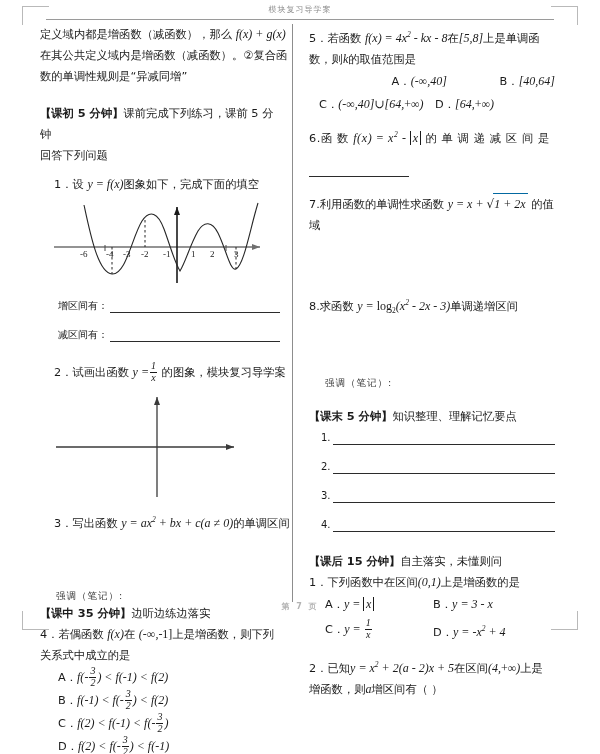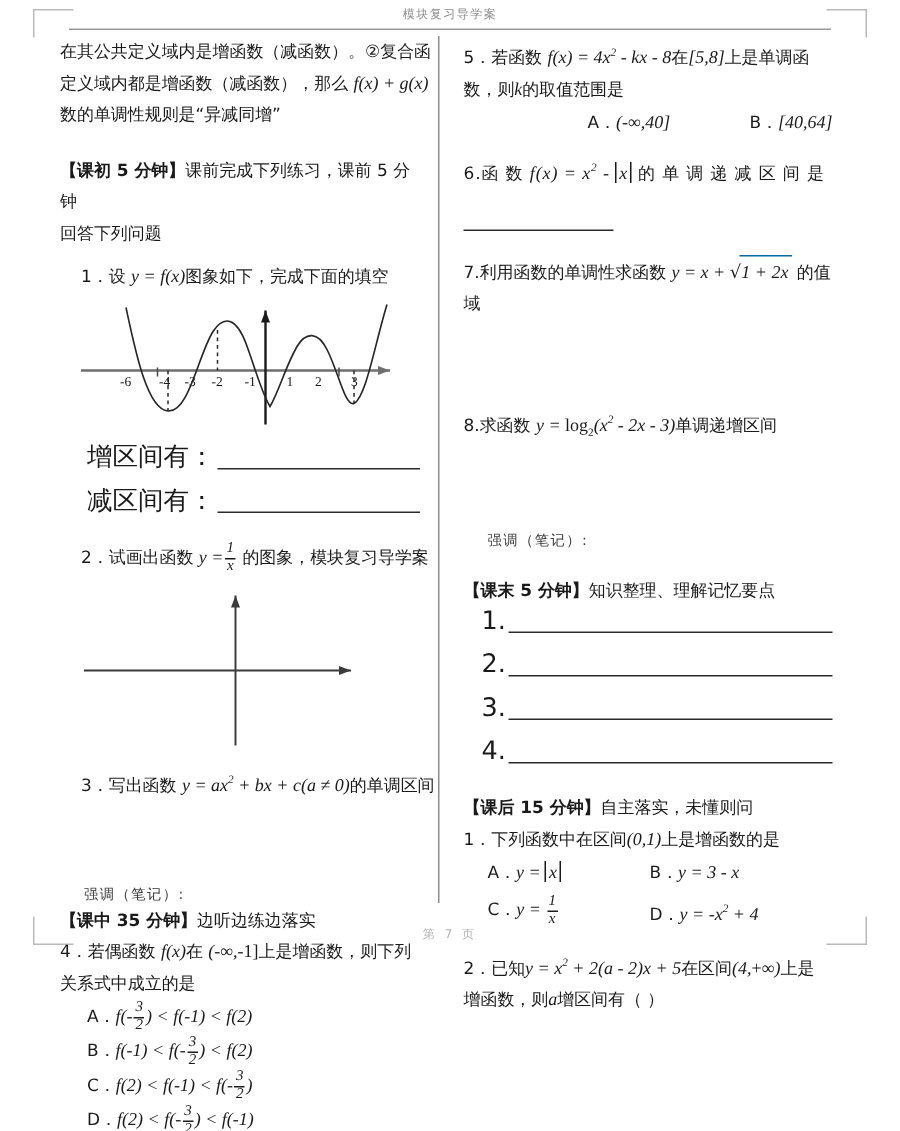--- a/index.html
+++ b/index.html
@@ -130,21 +130,21 @@
     padding: 0 1.5px;
   }
 
   
   .fill {
     display: inline-block;
     border-bottom: 1px solid #2b2b2b;
     vertical-align: -2px;
   }
   .fill-row {
-    font-size: 17px;
+    font-size: 10px;
     line-height: 21px;
     display: flex;
     align-items: flex-end;
   }
   .fill-row .lbl { white-space: nowrap; }
   .fill-row .rule {
     flex: 1;
     border-bottom: 1px solid #2b2b2b;
     margin-left: 2px;
     margin-bottom: 3px;
@@ -181,47 +181,48 @@
   .axis-lbl {
     position: absolute;
     font-family: "Liberation Serif", serif;
     font-size: 9px;
     color: #1a1a1a;
   }
 
   
   .page-footer {
     position: absolute;
-    bottom: 8px;
+    bottom: 24px;
     left: 0; right: 0;
     text-align: center;
     font-size: 8px;
     color: #b3b3b3;
     letter-spacing: 2px;
+    font-weight: bold;
   }
 </style>
 </head>
 <body>
 
 <div class="page">
 
   <div class="crop tl"></div>
   <div class="crop tr"></div>
   <div class="crop bl"></div>
   <div class="crop br"></div>
 
   <div class="page-header">模块复习导学案</div>
   <div class="header-rule"></div>
 
   <div class="columns">
 
     <div class="col col-left">
 
+      <div class="ln"><span>定义域内都是增函数（减函数），那么 </span><span class="m">f(x) + g(x)</span></div>
       <div class="ln">在其公共定义域内是增函数（减函数）。②复合函</div>
-      <div class="ln"><span>定义域内都是增函数（减函数），那么 </span><span class="m">f(x) + g(x)</span></div>
       <div class="ln">数的单调性规则是“异减同增”</div>
 
       <div class="gap-m"></div>
 
       <div class="blockhead"><span>【课初 5 分钟】</span><span class="norm">课前完成下列练习，课前 5 分钟</span></div>
       <div class="ln">回答下列问题</div>
 
       <div class="gap-s"></div>
 
       <div class="ln indent1"><span>1．</span><span>设 </span><span class="m">y = f(x)</span><span>图象如下，完成下面的填空</span></div>
@@ -318,20 +319,24 @@
 
     <div class="col col-right">
 
       <div class="ln"><span>5．</span><span>若函数 </span><span class="m">f(x) = 4x<sup class="e">2</sup> <span class="up">-</span> kx <span class="up">-</span> 8</span><span>在</span><span class="m">[5,8]</span><span>上是单调函</span></div>
       <div class="ln"><span>数，则</span><span class="m">k</span><span>的取值范围是</span></div>
 
       <div class="opt-row" style="padding-left:10px;justify-content:flex-end;">
         <span class="opt opt-a"><span>A．</span><span class="m">(<span class="up">-∞</span>,40]</span></span>
         <span class="opt"><span>B．</span><span class="m">[40,64]</span></span>
       </div>
+      <div class="opt-row" style="padding-left:10px;">
+        <span class="opt opt-c"><span>C．</span><span class="m">(<span class="up">-∞</span>,40]<span class="up">∪</span>[64,<span class="up">+∞</span>)</span></span>
+        <span class="opt"><span>D．</span><span class="m">[64,<span class="up">+∞</span>)</span></span>
+      </div>
 
       <div class="gap-s"></div>
 
       <div class="ln" style="letter-spacing:0.6px;"><span>6.</span><span>函 数 </span><span class="m">f(x) = x<sup class="e">2</sup> <span class="up">-</span> <span class="abs">x</span></span><span> 的 单 调 递 减 区 间 是</span></div>
       <div style="padding-top:6px;"><span class="fill" style="width:100px;">&nbsp;</span></div>
 
       <div class="gap-m"></div>
 
       <div class="ln"><span>7.</span><span>利用函数的单调性求函数 </span><span class="m">y = x + <span class="radsym">√</span><span class="sqrt">1 + 2x</span></span><span> 的值</span></div>
       <div class="ln">域</div>

